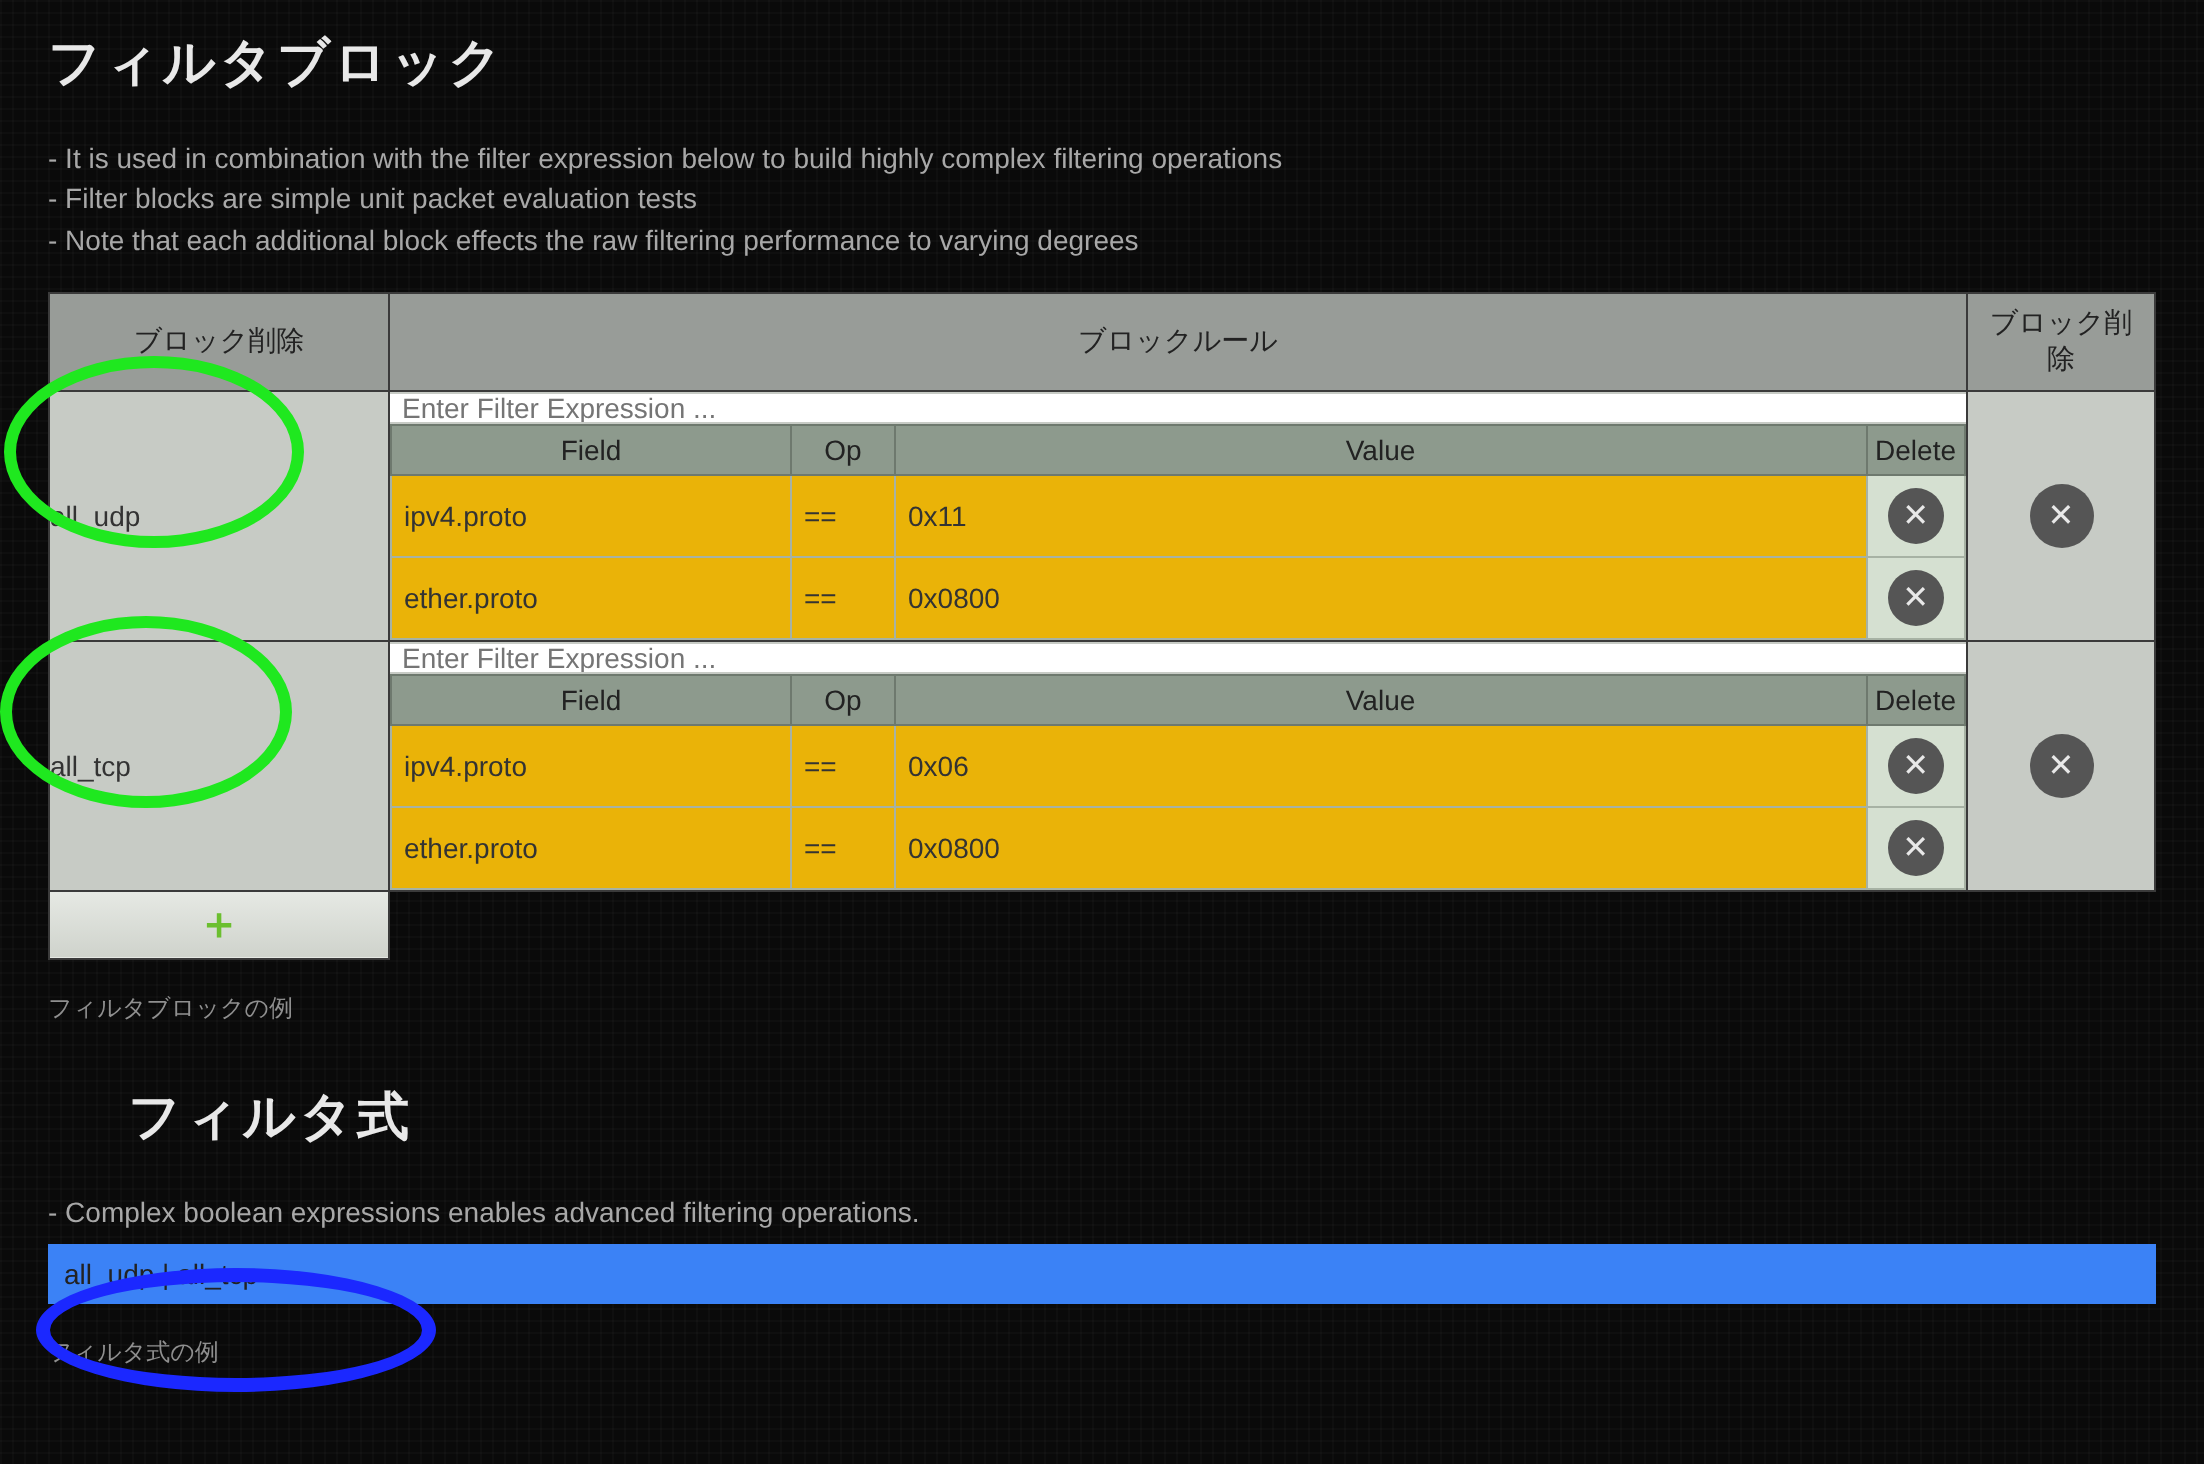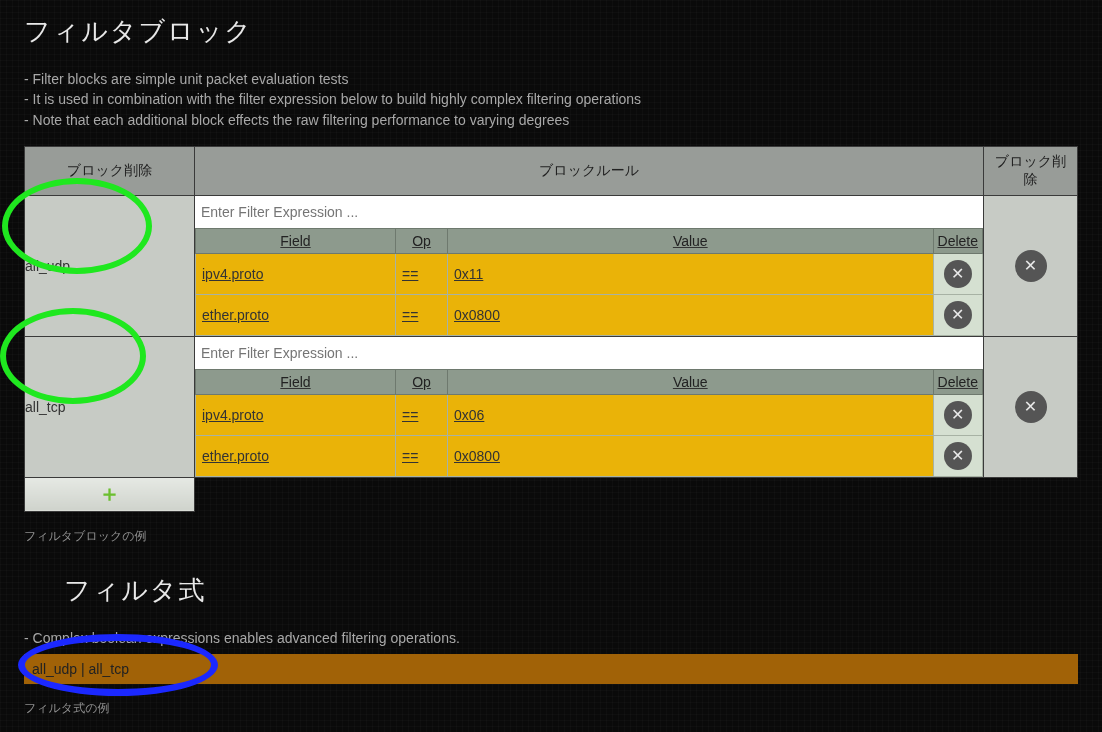--- a/index.html
+++ b/index.html
@@ -11,21 +11,21 @@
     background-size: 6px 6px;
     color: #a8a8a8;
     font-family: "Segoe UI", "Helvetica Neue", Arial, sans-serif;
     font-size: 14px;
     padding: 0 24px 40px 24px;
     width: 1102px;
   }
   h2.section-title {
     color: #e8e8e8;
     font-size: 26px;
-    font-weight: 400;
+    font-weight: 700;
     letter-spacing: 2px;
     margin: 14px 0 20px 0;
   }
   .desc-line {
     color: #a8a8a8;
     font-size: 14px;
     line-height: 1.45;
   }
   .block-table {
     border-collapse: collapse;
@@ -54,32 +54,31 @@
     padding: 0 6px;
     height: 124px;
   }
   .block-del-cell {
     background: #babfb9;
     text-align: center;
   }
   .rule-cell { padding: 0; }
   .filter-input {
     width: 100%;
-    height: 32px;
+    height: 14px;
     border: none;
     background: #ffffff;
     color: #666;
     padding: 0 6px;
     font-size: 14px;
     font-family: inherit;
   }
   .rule-inner-table {
     border-collapse: collapse;
     width: 100%;
-    text-decoration: underline;
   }
   .rule-inner-table th {
     background: #8d9a8d;
     border: 1px solid #6e796e;
     color: #222;
     font-weight: 400;
     padding: 4px;
     text-align: center;
   }
   .rule-inner-table td {
@@ -123,21 +122,21 @@
     margin-top: 16px;
   }
   .status-line {
     color: #2fd42f;
     font-size: 14px;
     margin-top: 18px;
   }
   .expr-input {
     width: 100%;
     height: 30px;
-    background: #a16207;
+    background: #3b82f6;
     border: none;
     padding: 4px 8px;
     margin-top: 6px;
     font-size: 14px;
     color: #222;
     font-family: inherit;
   }
   
   .annot {
     position: absolute;
@@ -150,22 +149,22 @@
   .wrap { position: relative; }
 </style>
 </head>
 <body>
 
 <div class="wrap">
 
   
   <h2 class="section-title">フィルタブロック</h2>
 
+  <div class="desc-line">- It is used in combination with the filter expression below to build highly complex filtering operations</div>
   <div class="desc-line">- Filter blocks are simple unit packet evaluation tests</div>
-  <div class="desc-line">- It is used in combination with the filter expression below to build highly complex filtering operations</div>
   <div class="desc-line">- Note that each additional block effects the raw filtering performance to varying degrees</div>
 
   <table class="block-table">
     <colgroup>
       <col class="col-name">
         <col>
         <col class="col-del">
     </colgroup>
     <thead>
       <tr>

